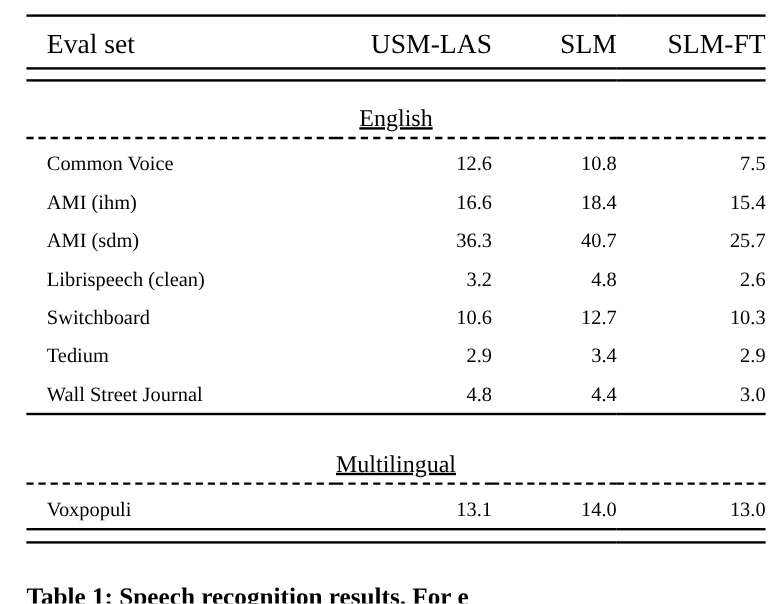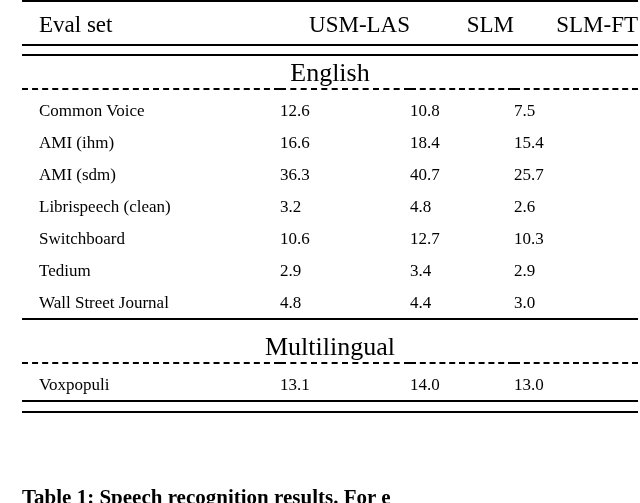--- a/index.html
+++ b/index.html
@@ -20,21 +20,21 @@
   .sheet {
     position: relative;
     width: 640px;
     height: 503px;
     box-sizing: border-box;
   }
 
   table.results {
     position: absolute;
     left: 22px;
-    top: 0;
+    top: 12px;
     width: 616px;
     border-collapse: collapse;
     table-layout: fixed;
     font-size: 23px;
     line-height: 1.0;
   }
 
   table.results col.c-eval   { width: 258px; }
   table.results col.c-usmlas { width: 130px; }
   table.results col.c-slm    { width: 104px; }
@@ -87,36 +87,37 @@
     padding-left: 17px;
   }
   th.num-head {
     text-align: right;
   }
 
   
   tr.section-row > td {
     height: 31px;
     text-align: center;
-    font-size: 26px;
-    padding-top: 1px;
+    font-size: 20px;
+    padding-top: 15px;
+    text-decoration: underline;
   }
 
   
   tr.data-row > td {
     height: 32px;
     font-size: 17px;
   }
   td.eval-cell {
     text-align: left;
     padding-left: 17px;
     white-space: nowrap;
   }
   td.num-cell {
-    text-align: left;
+    text-align: right;
   }
 
   
   .caption {
     position: absolute;
     left: 22px;
     top: 484px;
     width: 616px;
     font-size: 21px;
     line-height: 26px;

